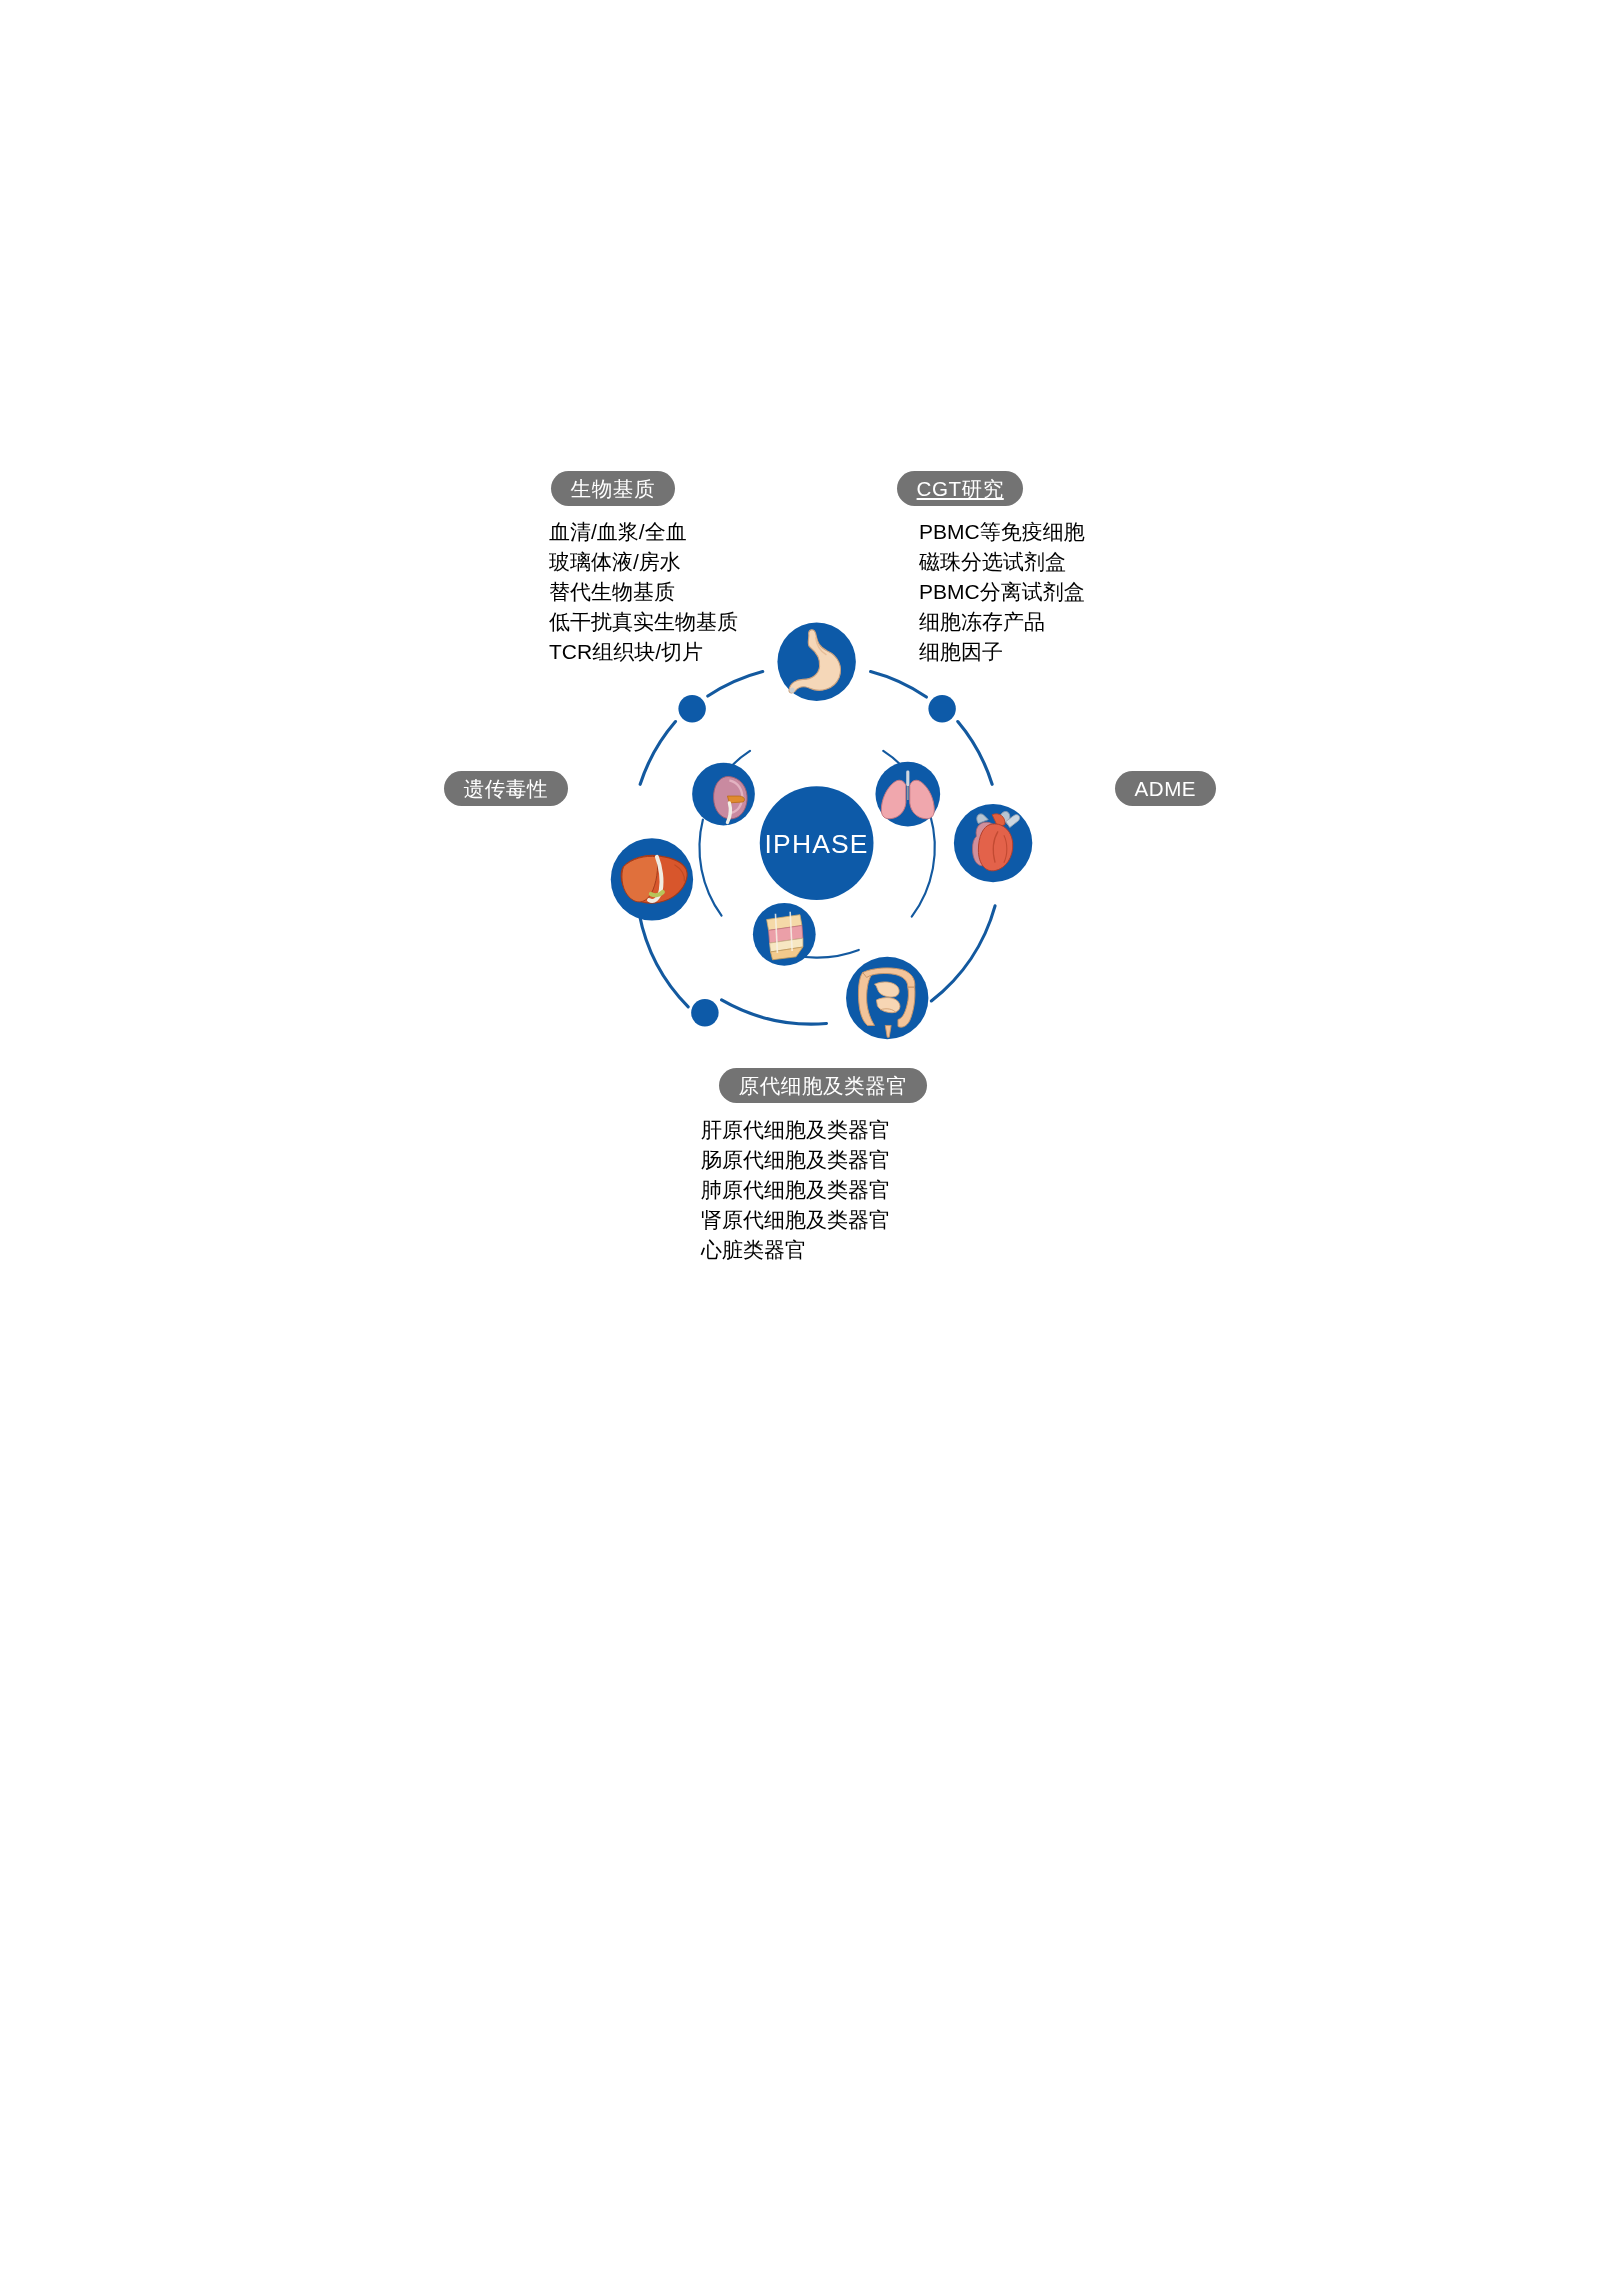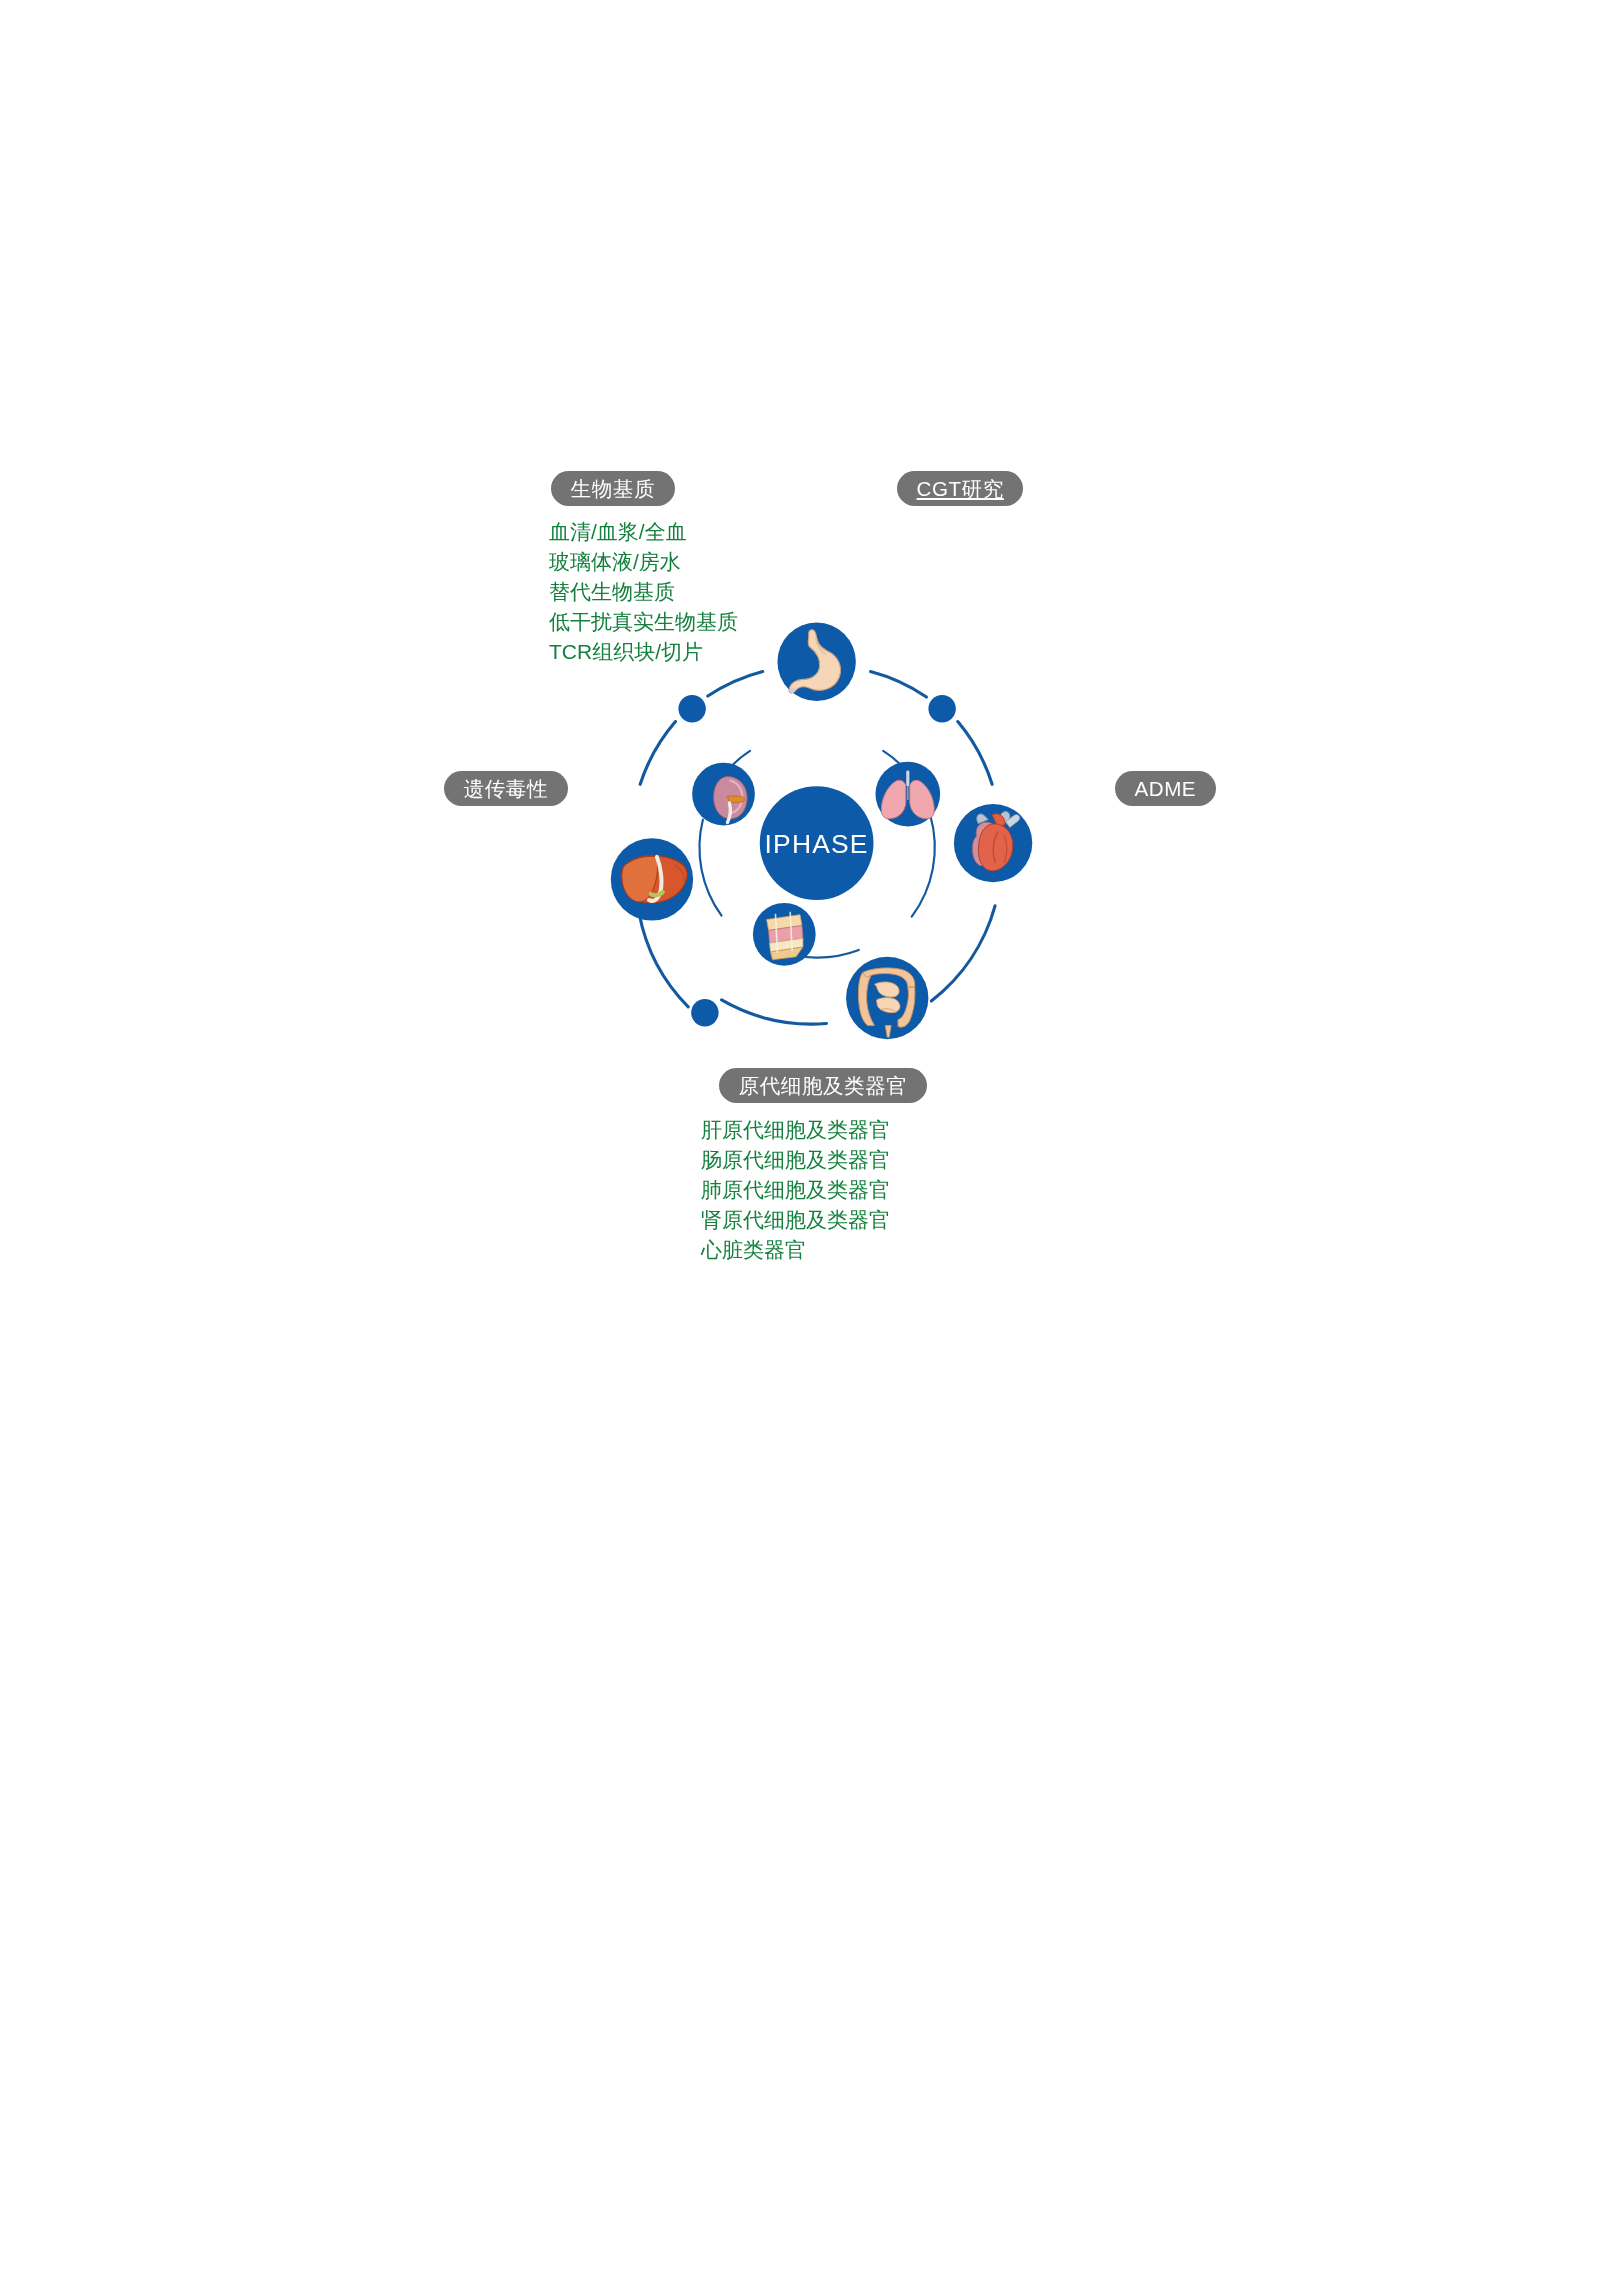--- a/index.html
+++ b/index.html
@@ -20,21 +20,21 @@
     color:#ffffff;
     font-size:20.6px;
     letter-spacing:0.5px;
     white-space:nowrap;
     box-sizing:border-box;
   }
 
   
   .lines{
     position:absolute;
-    color:#15803d;
+    color:#000000;
     font-size:21px;
     line-height:30px;
     white-space:nowrap;
   }
   .lines .ln{display:block;}
 
   
   .diagram{position:absolute;left:549px;top:549px;width:549px;height:549px;}
   .diagram svg{display:block;}
   .center-label{
@@ -54,20 +54,27 @@
   <div class="badge" style="left:551px;top:471px;">生物基质</div>
   <div class="lines" style="left:549px;top:517px;">
     <span class="ln">血清/血浆/全血</span>
     <span class="ln">玻璃体液/房水</span>
     <span class="ln">替代生物基质</span>
     <span class="ln">低干扰真实生物基质</span>
     <span class="ln">TCR组织块/切片</span>
   </div>
 
   <div class="badge" style="left:897px;top:471px;text-decoration:underline;">CGT研究</div>
+  <div class="lines" style="left:919px;top:517px;">
+    <span class="ln">PBMC等免疫细胞</span>
+    <span class="ln">磁珠分选试剂盒</span>
+    <span class="ln">PBMC分离试剂盒</span>
+    <span class="ln">细胞冻存产品</span>
+    <span class="ln">细胞因子</span>
+  </div>
 
   <div class="badge" style="left:444px;top:771px;">遗传毒性</div>
 
   <div class="badge" style="left:1115px;top:771px;">ADME</div>
 
   <div class="badge" style="left:719px;top:1068px;">原代细胞及类器官</div>
   <div class="lines" style="left:701px;top:1115px;">
     <span class="ln">肝原代细胞及类器官</span>
     <span class="ln">肠原代细胞及类器官</span>
     <span class="ln">肺原代细胞及类器官</span>

